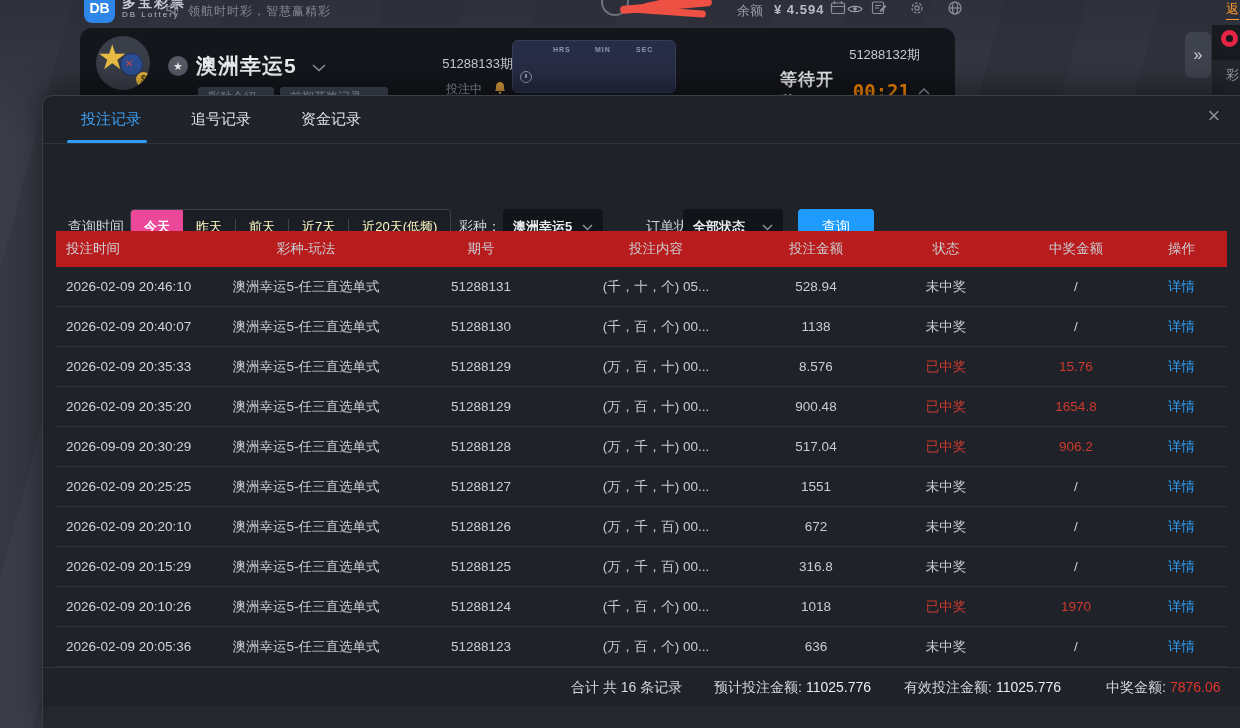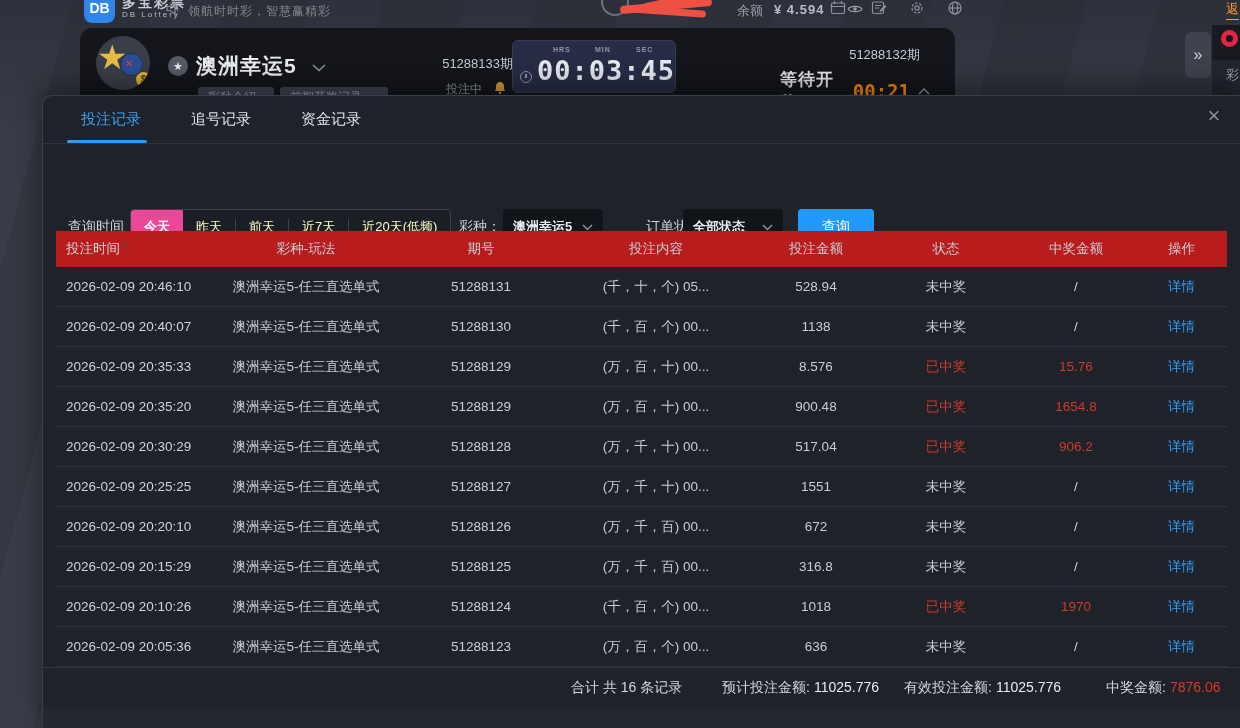--- a/index.html
+++ b/index.html
@@ -105,21 +105,21 @@
   .td,.th { text-align:center; overflow:hidden; white-space:nowrap; }
   .c0 { flex:0 0 150px; text-align:left; padding-left:10px; color:#cfd3d9; }
   .c1 { flex:0 0 200px; } .c2 { flex:0 0 150px; } .c3 { flex:0 0 200px; }
   .c4 { flex:0 0 120px; } .c5 { flex:0 0 140px; } .c6 { flex:0 0 120px; } .c7 { flex:1; }
   .red { color:#cf3a2e; }
   .detail-link { color:#2e9bf2; cursor:pointer; }
 
   .summary { position:absolute; left:0; right:0; top:571px; height:40px; border-top:1px solid #31343c; font-size:14px; }
   .sum-item { position:absolute; top:50%; transform:translateY(-50%); color:#d4d7dd; white-space:nowrap; }
   .sum-total { left:528px; }
-  .sum-expected { left:671px;margin-left:8px; } .sum-valid { left:861px; } .sum-prize { left:1063px; }
+  .sum-expected { left:671px; } .sum-valid { left:861px; } .sum-prize { left:1063px; }
   .sum-val { color:#e9ebef; margin-left:4px; }
   .sum-val.red { color:#e0352b; }
   .bottom-strip { position:absolute; left:0; right:0; top:611px; bottom:0; background:#24272e; }
 
   svg { display:block; }
 </style>
 </head>
 <body>
 
 <div class="abs logo-mark">DB</div>
@@ -195,21 +195,20 @@
     <svg width="12" height="13" viewBox="0 0 12 13">
         <path d="M6 1c2.4 0 4 1.8 4 4v3l1 2H1l1-2V5c0-2.2 1.6-4 4-4z" fill="#d79a3c"></path>
         <circle cx="6" cy="11.7" r="1.2" fill="#d79a3c"></circle>
       </svg>
   </div>
   <div class="abs timer">
     <span class="alarm"></span>
     <span class="t-label t-hrs">HRS</span>
     <span class="t-label t-min">MIN</span>
     <span class="t-label t-sec">SEC</span>
-    <span class="t-digits">00:03:45</span>
   </div>
   <div class="abs issue-waiting">51288132期</div>
   <div class="abs waiting-row">
     <span class="waiting-label">等待开奖</span>
     <span class="waiting-count">00:21</span>
     <span>
       <svg width="12" height="7" viewBox="0 0 12 7">
           <path d="M1 6l5-5 5 5" fill="none" stroke="#8d929c" stroke-width="1.5"></path>
         </svg>
     </span>
@@ -305,21 +304,21 @@
           <div class="td c0">2026-02-09 20:35:20</div>
           <div class="td c1">澳洲幸运5-任三直选单式</div>
           <div class="td c2">51288129</div>
           <div class="td c3">(万，百，十) 00...</div>
           <div class="td c4">900.48</div>
           <div class="td c5 red">已中奖</div>
           <div class="td c6 red">1654.8</div>
           <div class="td c7"><span class="detail-link">详情</span></div>
         </div>
         <div class="tr">
-          <div class="td c0">2026-02-09 20:30:29</div>
+          <div class="td c0">2026-09-09 20:30:29</div>
           <div class="td c1">澳洲幸运5-任三直选单式</div>
           <div class="td c2">51288128</div>
           <div class="td c3">(万，千，十) 00...</div>
           <div class="td c4">517.04</div>
           <div class="td c5 red">已中奖</div>
           <div class="td c6 red">906.2</div>
           <div class="td c7"><span class="detail-link">详情</span></div>
         </div>
         <div class="tr">
           <div class="td c0">2026-02-09 20:25:25</div>

